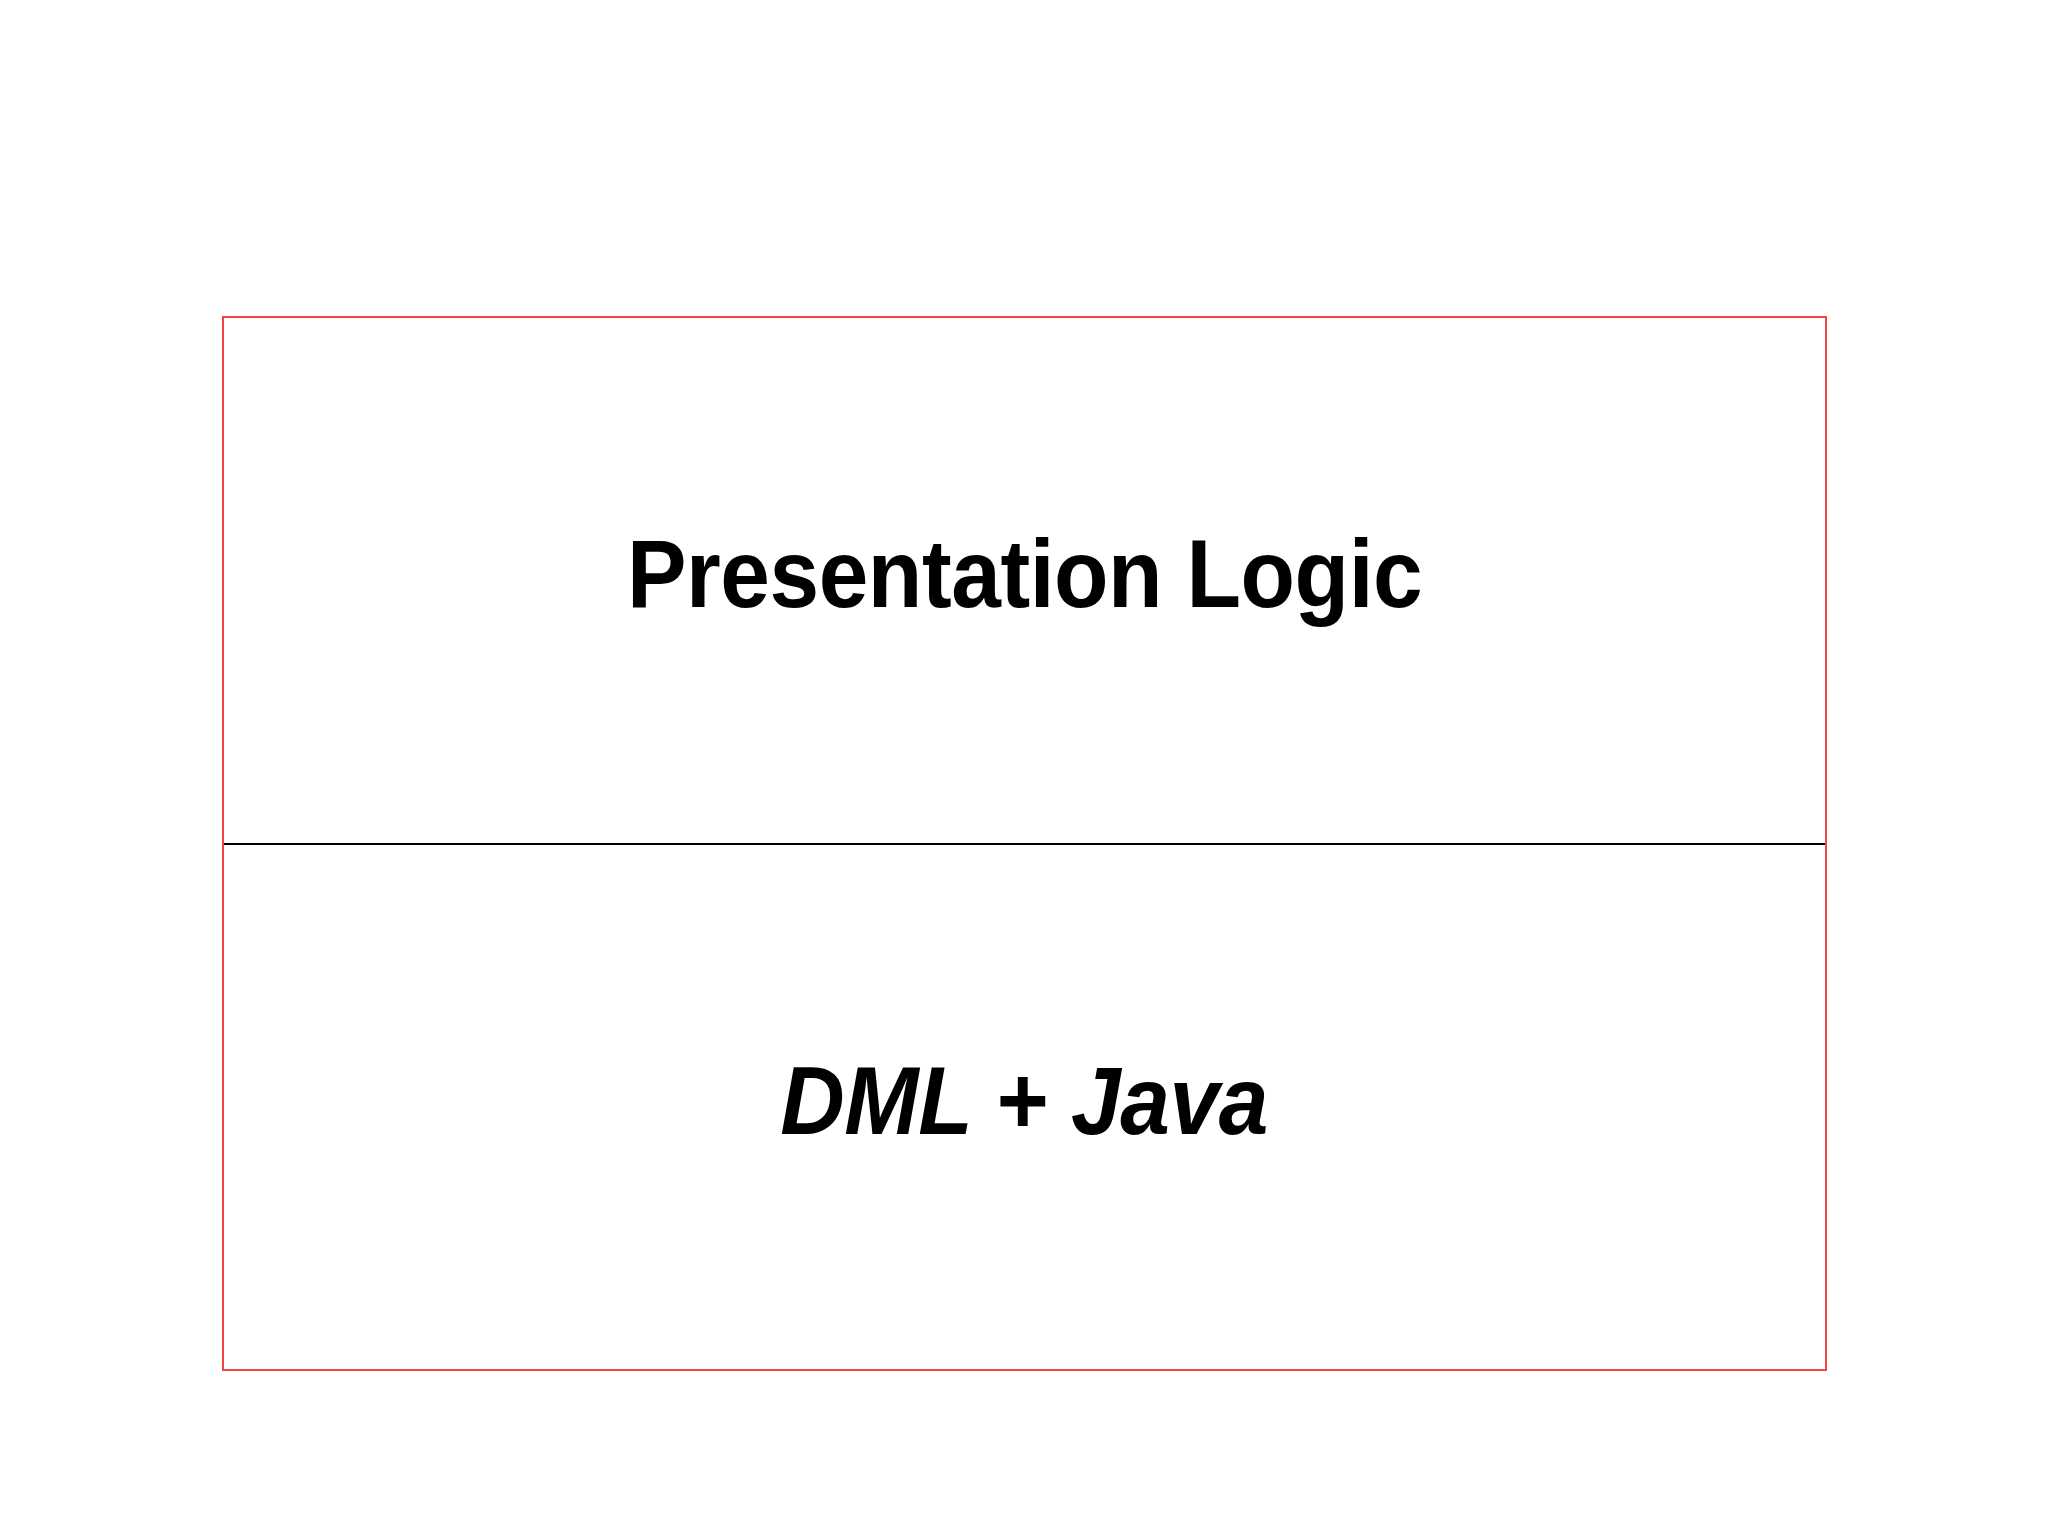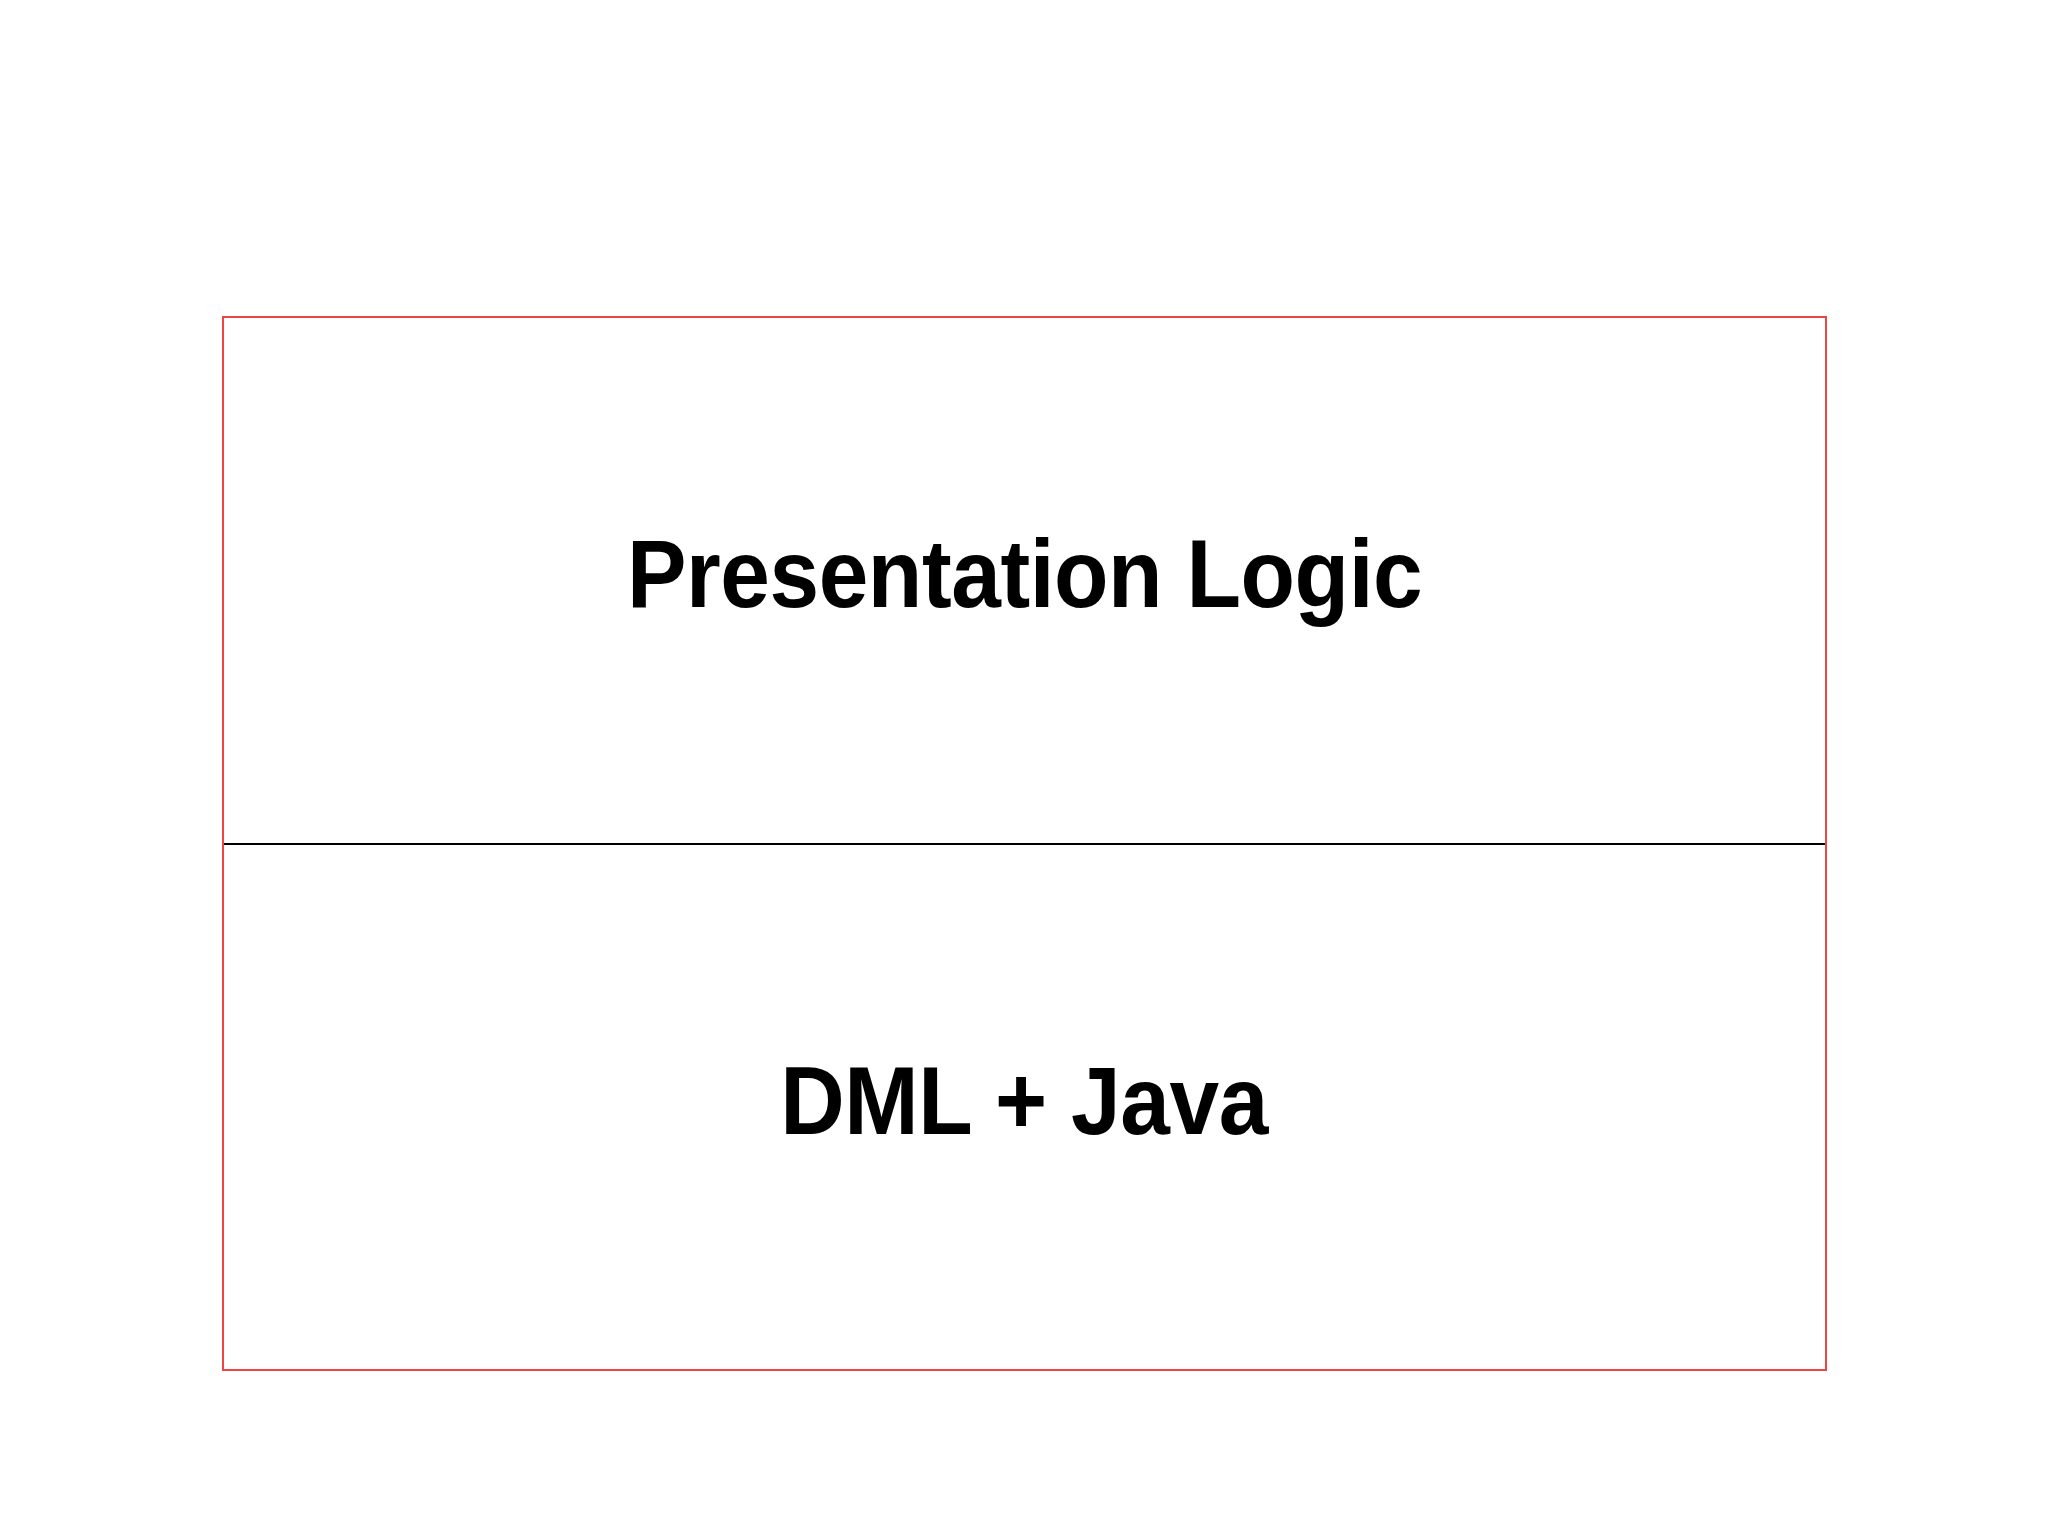--- a/index.html
+++ b/index.html
@@ -41,20 +41,21 @@
     position: relative;
     display: flex;
     align-items: center;
     justify-content: center;
     box-sizing: border-box;
     background: #ffffff;
   }
 
   .layer-row + .layer-row {
     border-top: 2px solid #000000;
+    font-style: italic;
   }
 
   .layer-label {
     font-family: "Liberation Sans", sans-serif;
     font-weight: bold;
     font-size: 96px;
     line-height: 1;
     color: #000000;
     letter-spacing: -0.5px;
     white-space: nowrap;

